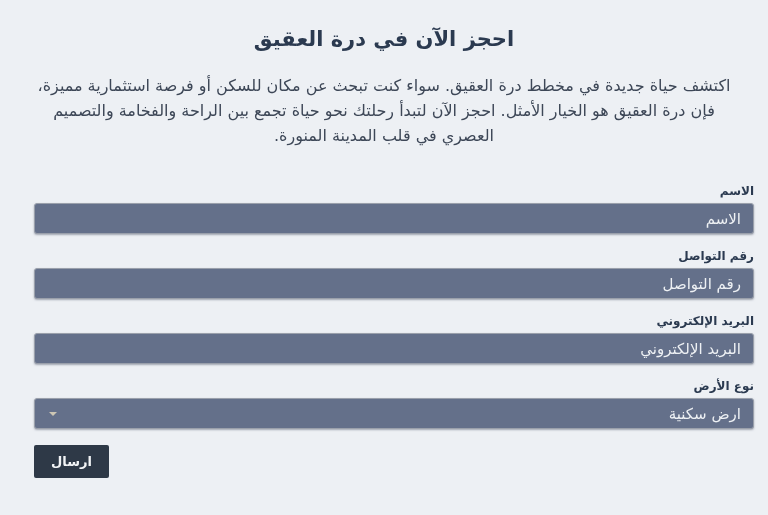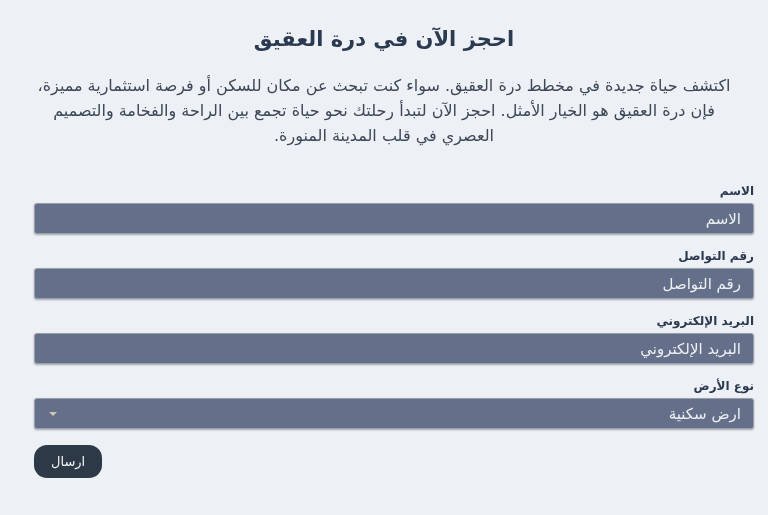--- a/index.html
+++ b/index.html
@@ -85,24 +85,24 @@
   }
   .submit-row {
     margin: 16px 14px 0 34px;
     text-align: left;
   }
   .submit-button {
     display: inline-block;
     background: #2e3947;
     color: #f2f4f6;
     border: none;
-    border-radius: 13px;
+    border-radius: 2px;
     font-family: "DejaVu Sans", "Liberation Sans", sans-serif;
     font-size: 13px;
-    font-weight: normal;
+    font-weight: bold;
     padding: 9px 17px;
     cursor: pointer;
     line-height: 15px;
   }
 </style>
 </head>
 <body>
 
 <div class="page">
 

